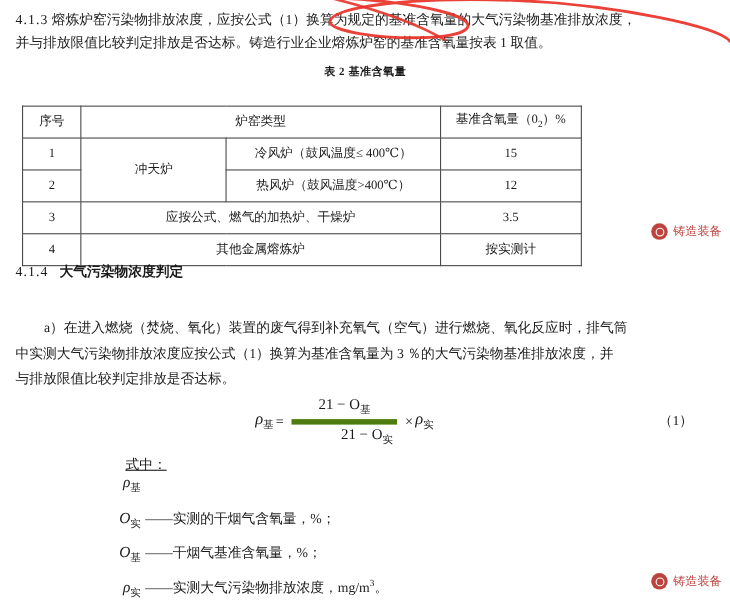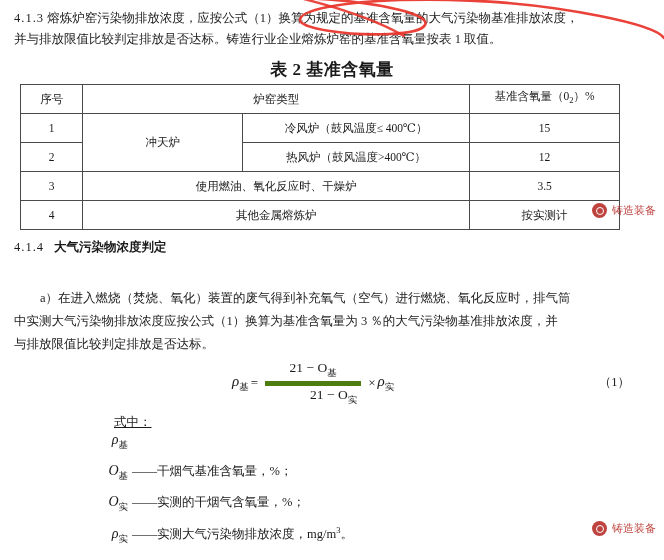--- a/index.html
+++ b/index.html
@@ -49,29 +49,29 @@
   #p-411 .l1 { text-indent: 0; }
   #p-411 .l2 { }
 
   
   .table-title {
     position: absolute;
     left: 0;
     top: 58px;
     width: 664px;
     text-align: center;
-    font-size: 17px;
+    font-size: 10px;
     font-weight: bold;
     letter-spacing: 0.5px;
   }
   table.t2 {
     position: absolute;
     left: 20px;
-    top: 84px;
-    width: 600px;
+    top: 96px;
+    width: 509px;
     border-collapse: collapse;
     font-size: 11.5px;
   }
   table.t2 td, table.t2 th {
     border: 1px solid #4a4a4a;
     text-align: center;
     vertical-align: middle;
     font-weight: normal;
     padding: 0;
     height: 28px;
@@ -263,21 +263,21 @@
       <td class="col-type2">冷风炉（鼓风温度≤ 400℃）</td>
       <td class="col-val">15</td>
     </tr>
     <tr>
       <td class="col-no">2</td>
       <td class="col-type2">热风炉（鼓风温度&gt;400℃）</td>
       <td class="col-val">12</td>
     </tr>
     <tr>
       <td class="col-no">3</td>
-      <td colspan="2">使用燃油、氧化反应时、干燥炉</td>
+      <td colspan="2">应按公式、燃气的加热炉、干燥炉</td>
       <td class="col-val">3.5</td>
     </tr>
     <tr>
       <td class="col-no">4</td>
       <td colspan="2" class="td-left2">其他金属熔炼炉</td>
       <td class="col-val">按实测计</td>
     </tr>
   </tbody>
     </table>
 
@@ -307,26 +307,26 @@
 
   <div id="p-where" class="para">
     <span class="ind">式中：</span>
   </div>
 
   <div class="deflist">
     <div class="defrow">
       <div class="defsym"><span>ρ</span><span class="subsm">基</span></div>
     </div>
     <div class="defrow">
+      <div class="defsym"><span>O</span><span class="subsm">实</span></div>
+      <div class="deftext">——实测的干烟气含氧量，%；</div>
+    </div>
+    <div class="defrow">
       <div class="defsym"><span>O</span><span class="subsm">基</span></div>
       <div class="deftext">——干烟气基准含氧量，%；</div>
-    </div>
-    <div class="defrow">
-      <div class="defsym"><span>O</span><span class="subsm">实</span></div>
-      <div class="deftext">——实测的干烟气含氧量，%；</div>
     </div>
     <div class="defrow">
       <div class="defsym"><span>ρ</span><span class="subsm">实</span></div>
       <div class="deftext"><span>——实测大气污染物排放浓度，mg/m</span><sup class="u">3</sup><span>。</span></div>
     </div>
   </div>
 
   <svg class="red-stroke" width="664" height="60" style="left:0; top:-2px;" viewBox="0 0 664 60">
     <path d="M232,0 C300,-2 360,2 400,12 C440,22 430,34 390,36 C345,38 300,30 300,22 C300,12 340,4 400,2 C470,0 540,6 600,18 C640,26 660,34 664,40" fill="none" stroke="#e8332a" stroke-width="2.6" stroke-linecap="round" opacity="0.93"></path>
     <path d="M300,0 C340,10 380,24 404,38" fill="none" stroke="#e8332a" stroke-width="2.4" stroke-linecap="round" opacity="0.9"></path>

